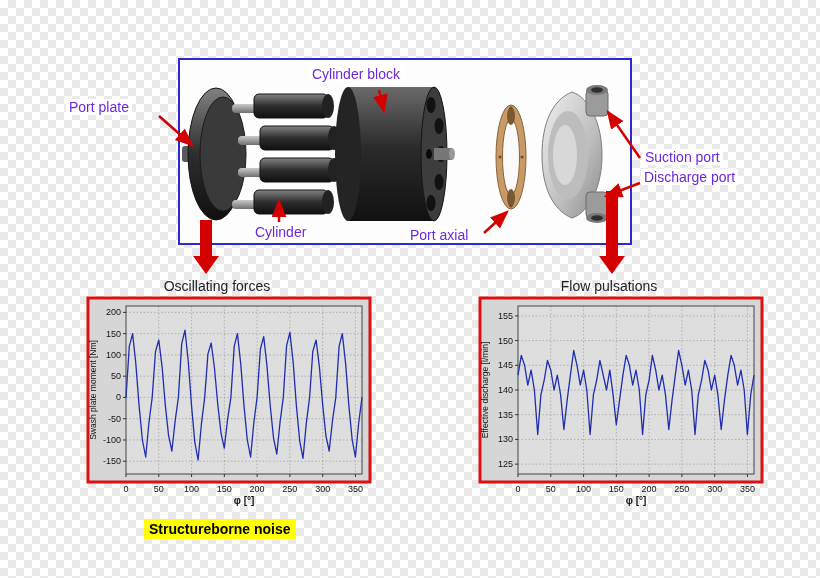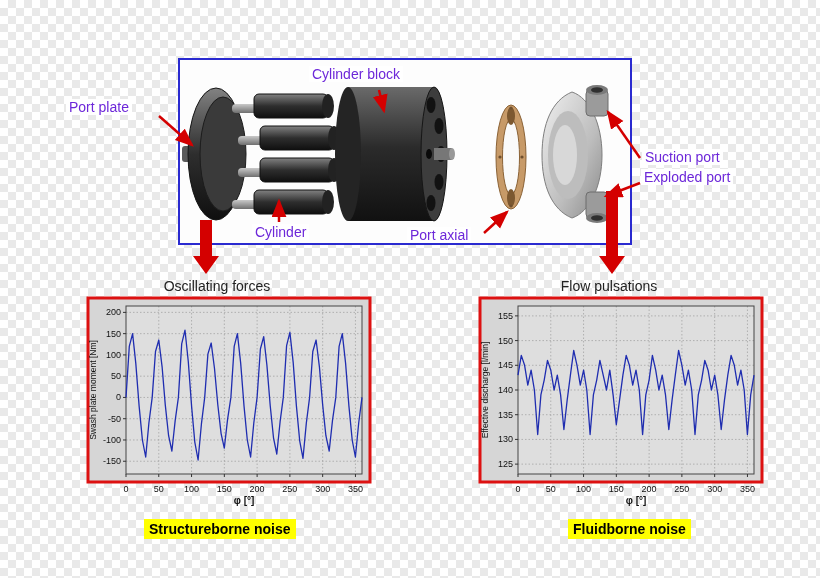--- a/index.html
+++ b/index.html
@@ -139,21 +139,21 @@
         </g>
       </g>
     </svg>
   </div>
 
   <div class="lbl" style="left:66px;top:99px">Port plate</div>
   <div class="lbl" style="left:309px;top:66px">Cylinder block</div>
   <div class="lbl" style="left:252px;top:224px">Cylinder</div>
   <div class="lbl" style="left:407px;top:227px">Port axial</div>
   <div class="lbl" style="left:642px;top:149px">Suction port</div>
-  <div class="lbl" style="left:641px;top:169px">Exploded port</div>
+  <div class="lbl" style="left:641px;top:169px">Discharge port</div>
 
   <svg class="overlay" viewBox="0 0 820 290">
     <defs>
       <marker id="ah" markerWidth="9" markerHeight="9" refX="6.5" refY="3" orient="auto">
         <path d="M0,0 L7.5,3 L0,6 z" fill="#d40000"></path>
       </marker>
     </defs>
     <line x1="159" y1="116" x2="192" y2="145" stroke="#d40000" stroke-width="2.5" marker-end="url(#ah)"></line>
     <line x1="379" y1="90" x2="384" y2="111" stroke="#d40000" stroke-width="2.5" marker-end="url(#ah)"></line>
     <line x1="279" y1="222" x2="279" y2="201" stroke="#d40000" stroke-width="2.5" marker-end="url(#ah)"></line>
@@ -268,15 +268,14 @@
       <text x="242.66666666666669" y="214" text-anchor="middle" font-size="9" fill="#111">300</text>
       <line x1="275.44444444444446" y1="196" x2="275.44444444444446" y2="199" stroke="#333" stroke-width="1"></line>
       <text x="275.44444444444446" y="214" text-anchor="middle" font-size="9" fill="#111">350</text>
       <text x="164" y="226" text-anchor="middle" font-size="10" font-weight="bold" fill="#111">φ [°]</text>
       <text x="16" y="112" text-anchor="middle" font-size="8.5" fill="#111" transform="rotate(-90 16 112)">Effective discharge [l/min]</text>
       <text x="137" y="13" text-anchor="middle" font-size="14" fill="#222">Flow pulsations</text>
       <polyline points="46.0,97.2 49.3,77.4 52.6,87.3 55.8,107.1 59.1,92.2 62.4,112.0 65.7,156.5 68.9,116.9 72.2,102.1 75.5,82.4 78.8,92.2 82.1,112.0 85.3,97.2 88.6,116.9 91.9,151.5 95.2,121.9 98.4,97.2 101.7,72.5 105.0,87.3 108.3,107.1 111.6,92.2 114.8,112.0 118.1,156.5 121.4,116.9 124.7,102.1 127.9,82.4 131.2,97.2 134.5,112.0 137.8,92.2 141.1,116.9 144.3,146.6 147.6,121.9 150.9,97.2 154.2,77.4 157.4,87.3 160.7,107.1 164.0,92.2 167.3,112.0 170.6,156.5 173.8,116.9 177.1,102.1 180.4,77.4 183.7,92.2 186.9,112.0 190.2,97.2 193.5,116.9 196.8,151.5 200.1,121.9 203.3,97.2 206.6,72.5 209.9,87.3 213.2,107.1 216.4,92.2 219.7,112.0 223.0,156.5 226.3,116.9 229.6,102.1 232.8,82.4 236.1,92.2 239.4,112.0 242.7,97.2 245.9,116.9 249.2,151.5 252.5,121.9 255.8,97.2 259.1,77.4 262.3,87.3 265.6,107.1 268.9,92.2 272.2,112.0 275.4,156.5 278.7,116.9 282.0,97.2" fill="none" stroke="#1f2db0" stroke-width="1.3" stroke-linejoin="round"></polyline>
     </svg>
 
   <div id="noise-left" class="noise">Structureborne noise</div>
-  <div id="noise-right" class="noise">Fluidborne noise</div>
 
 </div>
 
 </body></html>

